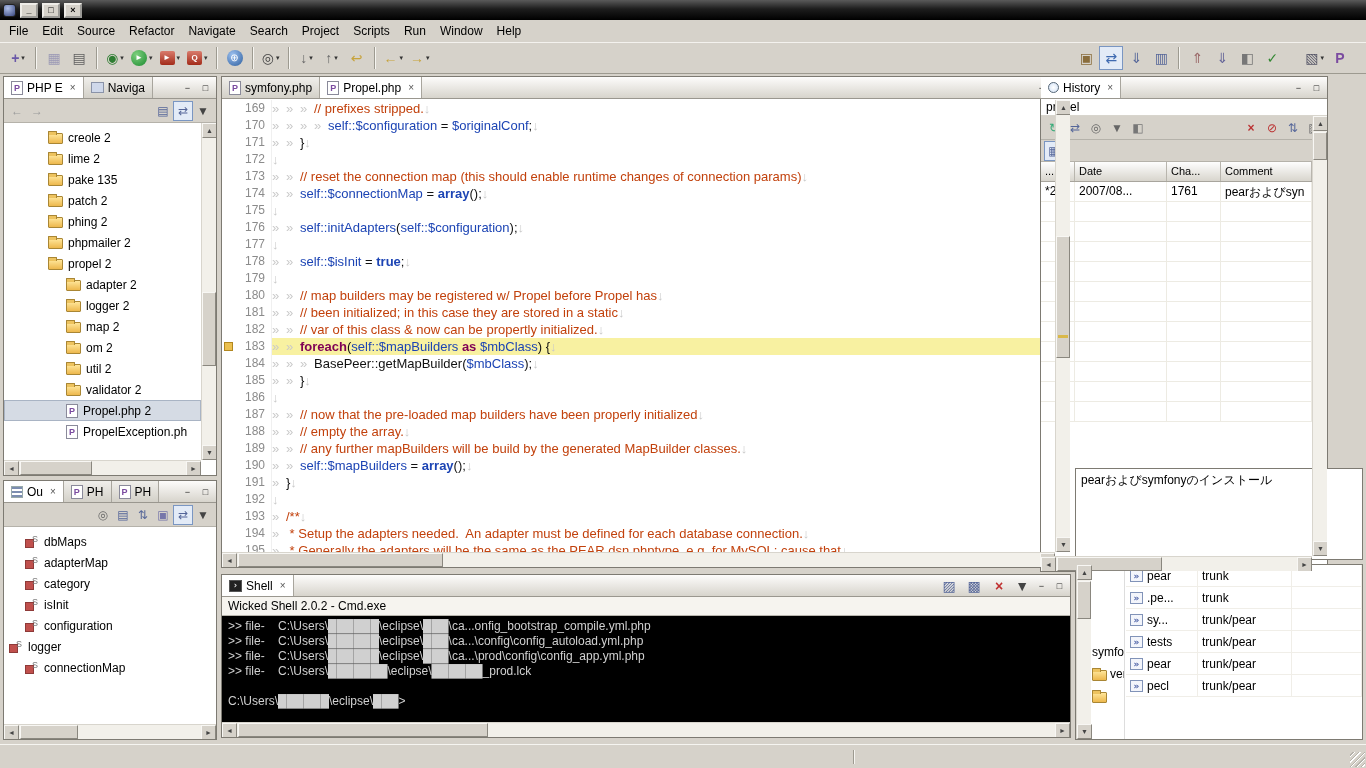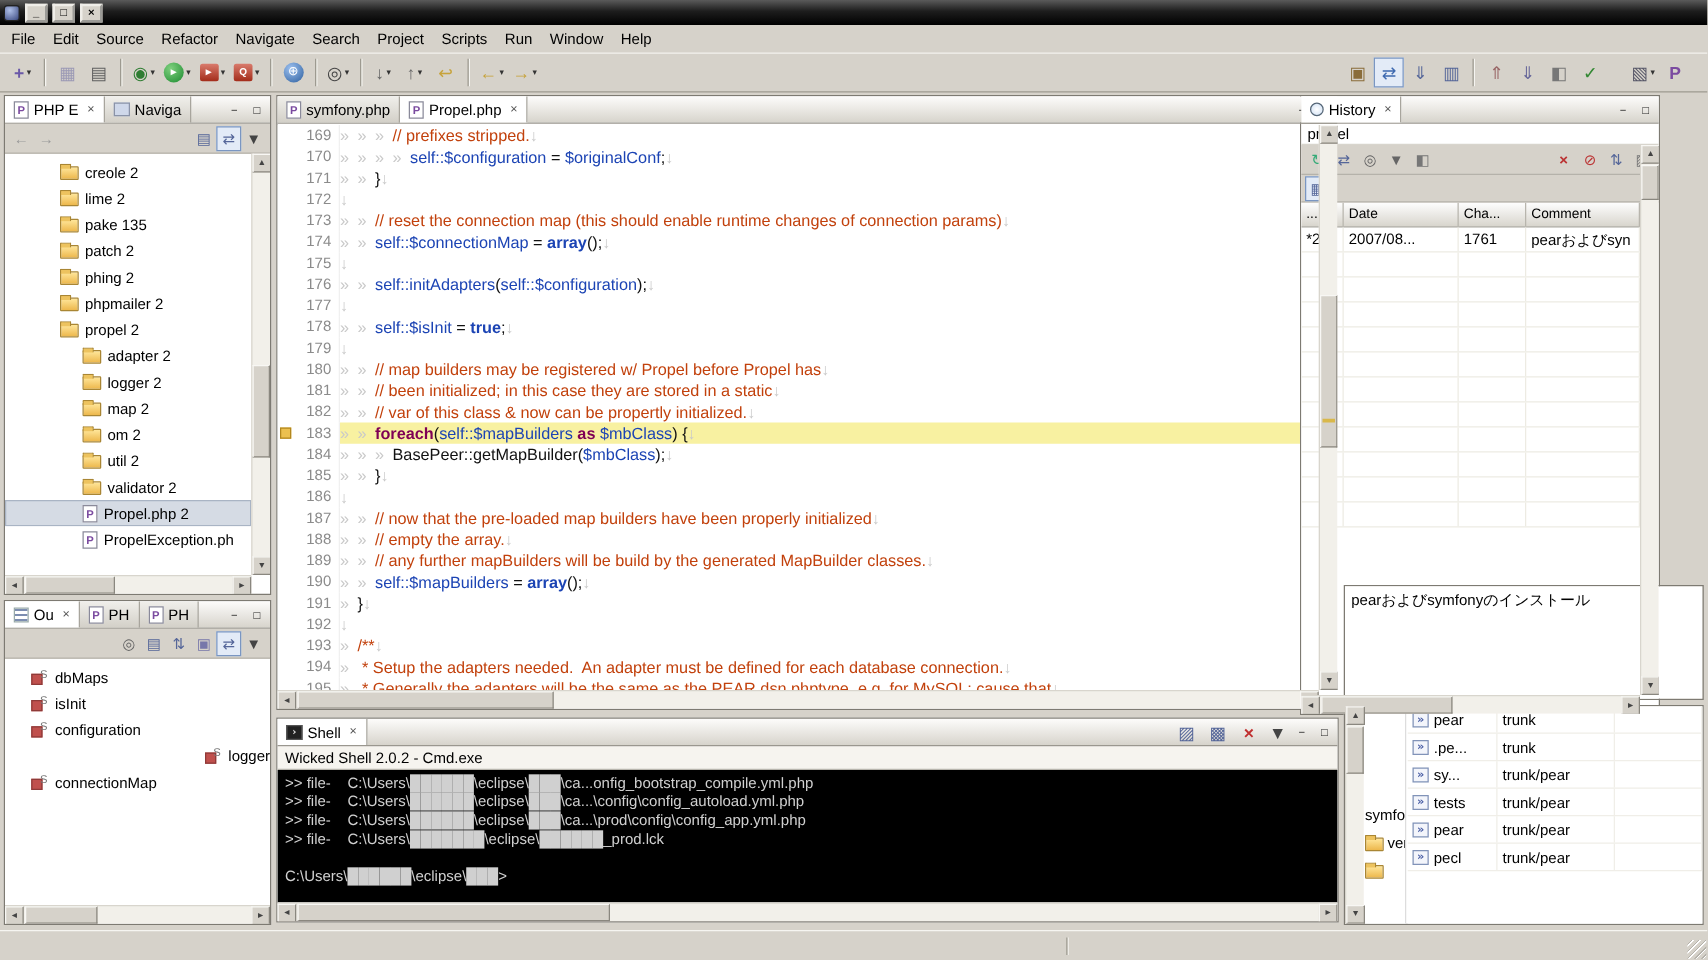--- a/index.html
+++ b/index.html
@@ -412,27 +412,35 @@
             <span class="tglyph" style="color: rgb(68, 68, 68);">▼</span>
           </span>
         </div>
       <div class="vbody" id="outline-list">
           <div class="trow" style="padding-left: 20px;">
             <span class="icn sfield-icon"></span>
             <span class="tlabel">dbMaps</span>
           </div>
           <div class="trow" style="padding-left: 20px;">
             <span class="icn sfield-icon"></span>
+            <span class="tlabel">adapterMap</span>
+          </div>
+          <div class="trow" style="padding-left: 20px;">
+            <span class="icn sfield-icon"></span>
+            <span class="tlabel">category</span>
+          </div>
+          <div class="trow" style="padding-left: 20px;">
+            <span class="icn sfield-icon"></span>
             <span class="tlabel">isInit</span>
           </div>
           <div class="trow" style="padding-left: 20px;">
             <span class="icn sfield-icon"></span>
             <span class="tlabel">configuration</span>
           </div>
-          <div class="trow" style="padding-left: 32px; justify-content: flex-end;">
+          <div class="trow" style="padding-left: 4px;">
             <span class="icn sfield-icon"></span>
             <span class="tlabel">logger</span>
           </div>
           <div class="trow" style="padding-left: 20px;">
             <span class="icn sfield-icon"></span>
             <span class="tlabel">connectionMap</span>
           </div>
         </div>
     <div class="sbh" style="left: 0px; right: 0px; bottom: 0px;">
           <span class="sbtn sb-left">◄</span>

